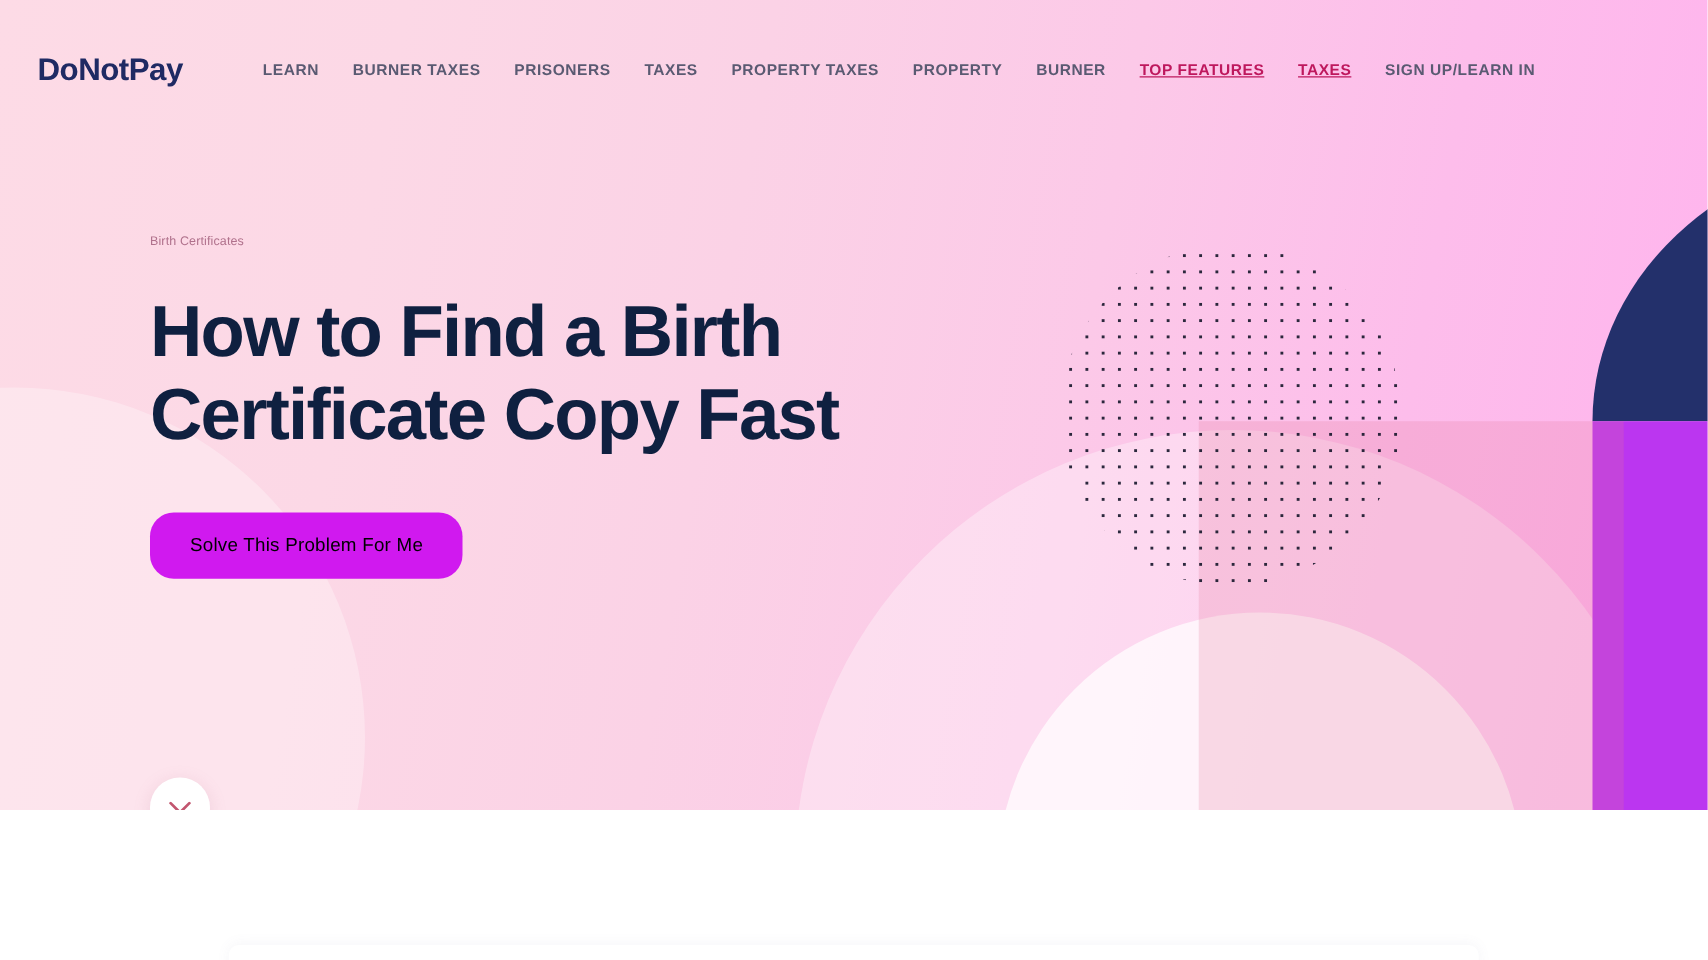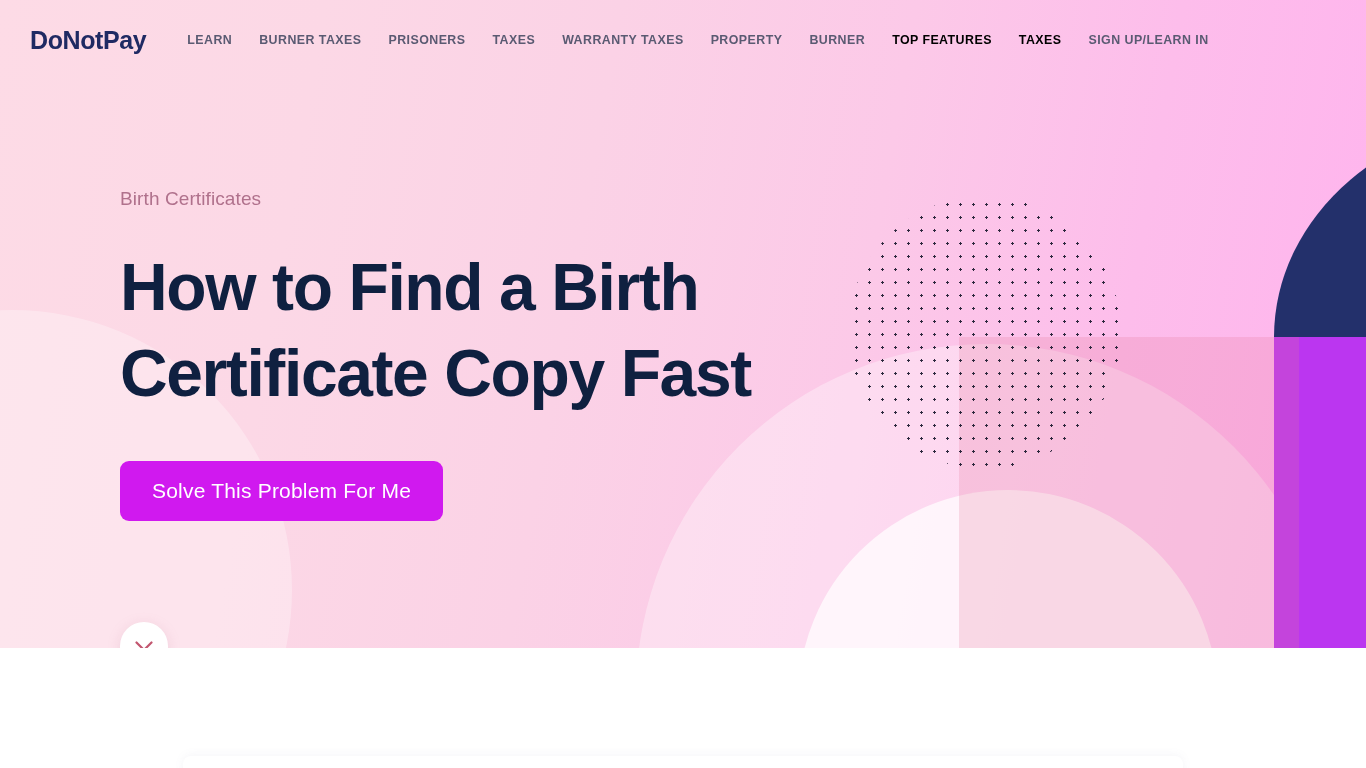--- a/index.html
+++ b/index.html
@@ -101,93 +101,93 @@
     border-radius: 50%;
     background-image: radial-gradient(#1a1a2e 1.3px, transparent 1.4px);
     background-size: 13px 13px;
     background-position: 2px 2px;
     opacity: 0.92;
   }
 
   
   .navbar {
     position: absolute;
-    left: 0; top: 0;
+    left: 0; top: 16px;
     width: 1366px;
     height: 80px;
     display: flex;
     align-items: center;
     z-index: 40;
   }
 
   .brand {
     margin-left: 30px;
     font-size: 25px;
     font-weight: 700;
     letter-spacing: -0.4px;
     color: #1f2a63;
     cursor: pointer;
     white-space: nowrap;
   }
 
   .nav-links {
     display: flex;
     align-items: center;
-    margin-left: 41px;
+    margin-left: 64px;
     gap: 27px;
   }
 
   .nav-link {
     font-size: 12.4px;
     font-weight: 700;
     letter-spacing: 0.45px;
     color: #5a5a72;
     text-decoration: none;
     white-space: nowrap;
     cursor: pointer;
   }
-  .nav-link.accent { color: #000000; }
+  .nav-link.accent { color: #be185d; text-decoration: underline; }
 
   
   .hero-content {
     position: absolute;
     left: 120px;
     top: 188px;
     z-index: 20;
     width: 760px;
   }
 
   .eyebrow {
-    font-size: 19px;
+    font-size: 10px;
     font-weight: 400;
     color: #b0718c;
     letter-spacing: 0.1px;
     margin-bottom: 34px;
   }
 
   .hero-title {
-    font-size: 66px;
-    line-height: 86px;
+    font-size: 58px;
+    line-height: 66px;
     font-weight: 700;
     letter-spacing: -1.4px;
     color: #0f2040;
     max-width: 700px;
   }
 
   .cta-button {
     display: inline-block;
     margin-top: 45px;
     padding: 18px 32px;
     background: #d019ef;
-    color: #ffffff;
-    font-size: 21px;
+    color: #000000;
+    font-size: 15px;
     font-weight: 400;
     letter-spacing: 0.2px;
     border: none;
-    border-radius: 9px;
+    border-radius: 19px;
     cursor: pointer;
     font-family: inherit;
   }
 
   
   .scroll-down {
     position: absolute;
     left: 120px;
     top: 622px;
     width: 48px;
@@ -253,21 +253,21 @@
   </button>
 </section>
 
 <nav class="navbar">
   <div class="brand">DoNotPay</div>
   <div class="nav-links">
       <a class="nav-link">LEARN</a>
       <a class="nav-link">BURNER TAXES</a>
       <a class="nav-link">PRISONERS</a>
       <a class="nav-link">TAXES</a>
-      <a class="nav-link">WARRANTY TAXES</a>
+      <a class="nav-link">PROPERTY TAXES</a>
       <a class="nav-link">PROPERTY</a>
       <a class="nav-link">BURNER</a>
       <a class="nav-link accent">TOP FEATURES</a>
       <a class="nav-link accent">TAXES</a>
       <a class="nav-link">SIGN UP/LEARN IN</a>
     </div>
 </nav>
 
 <div class="below">
   <div class="below-card"></div>

